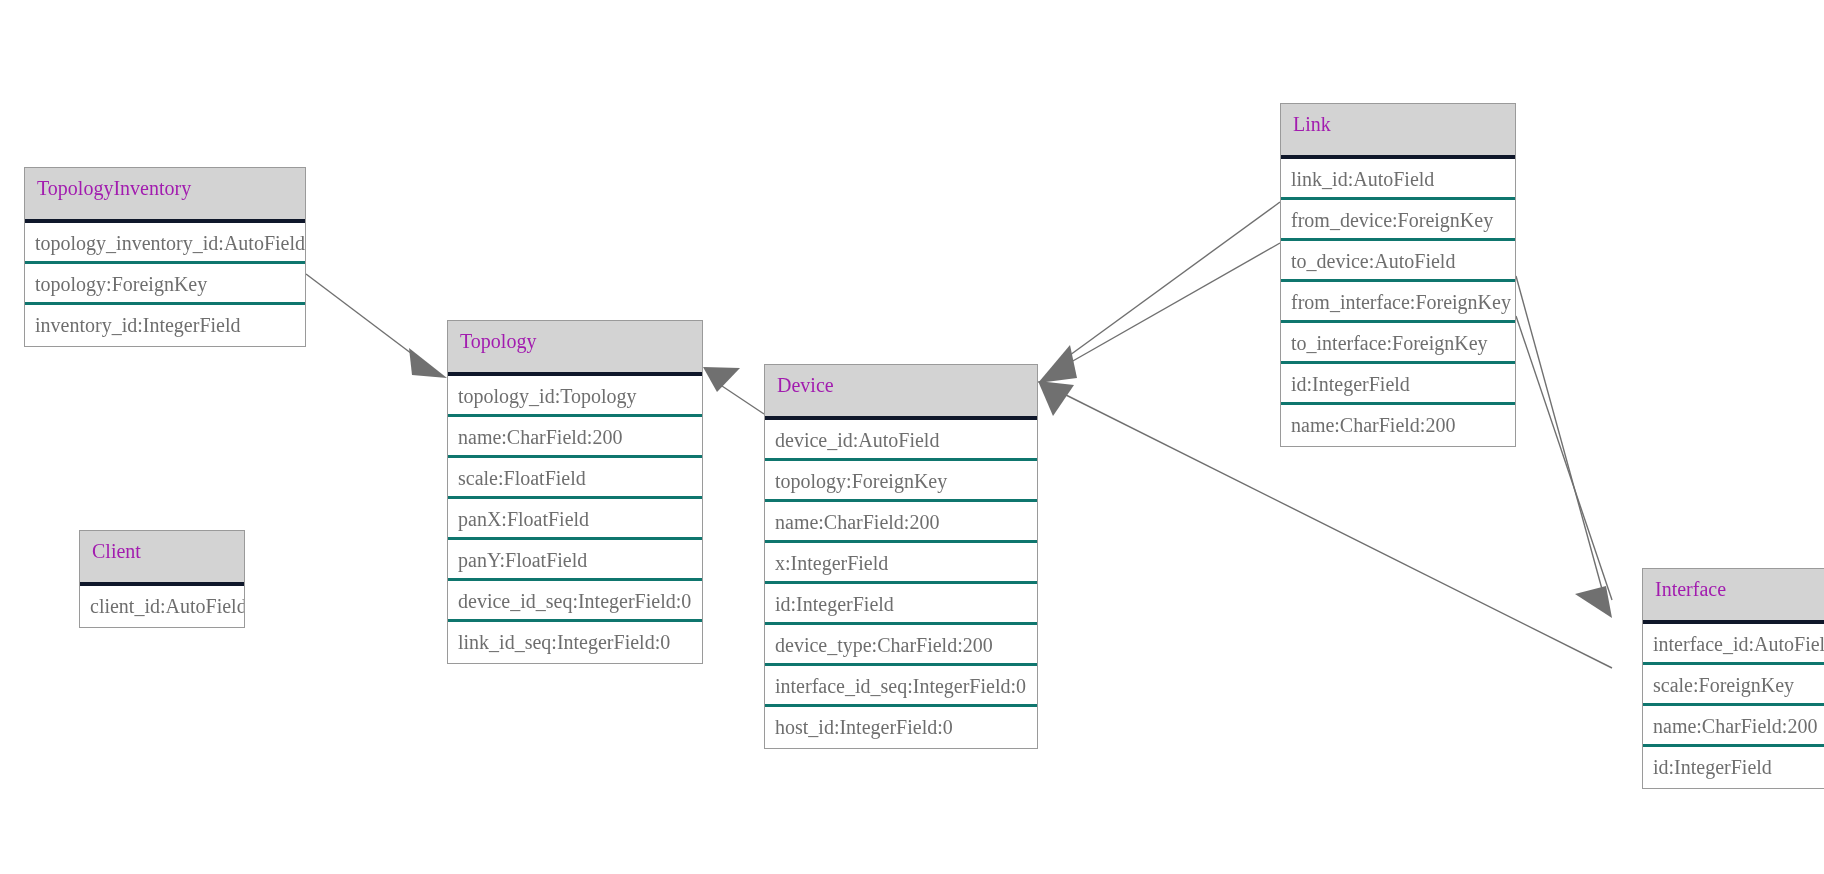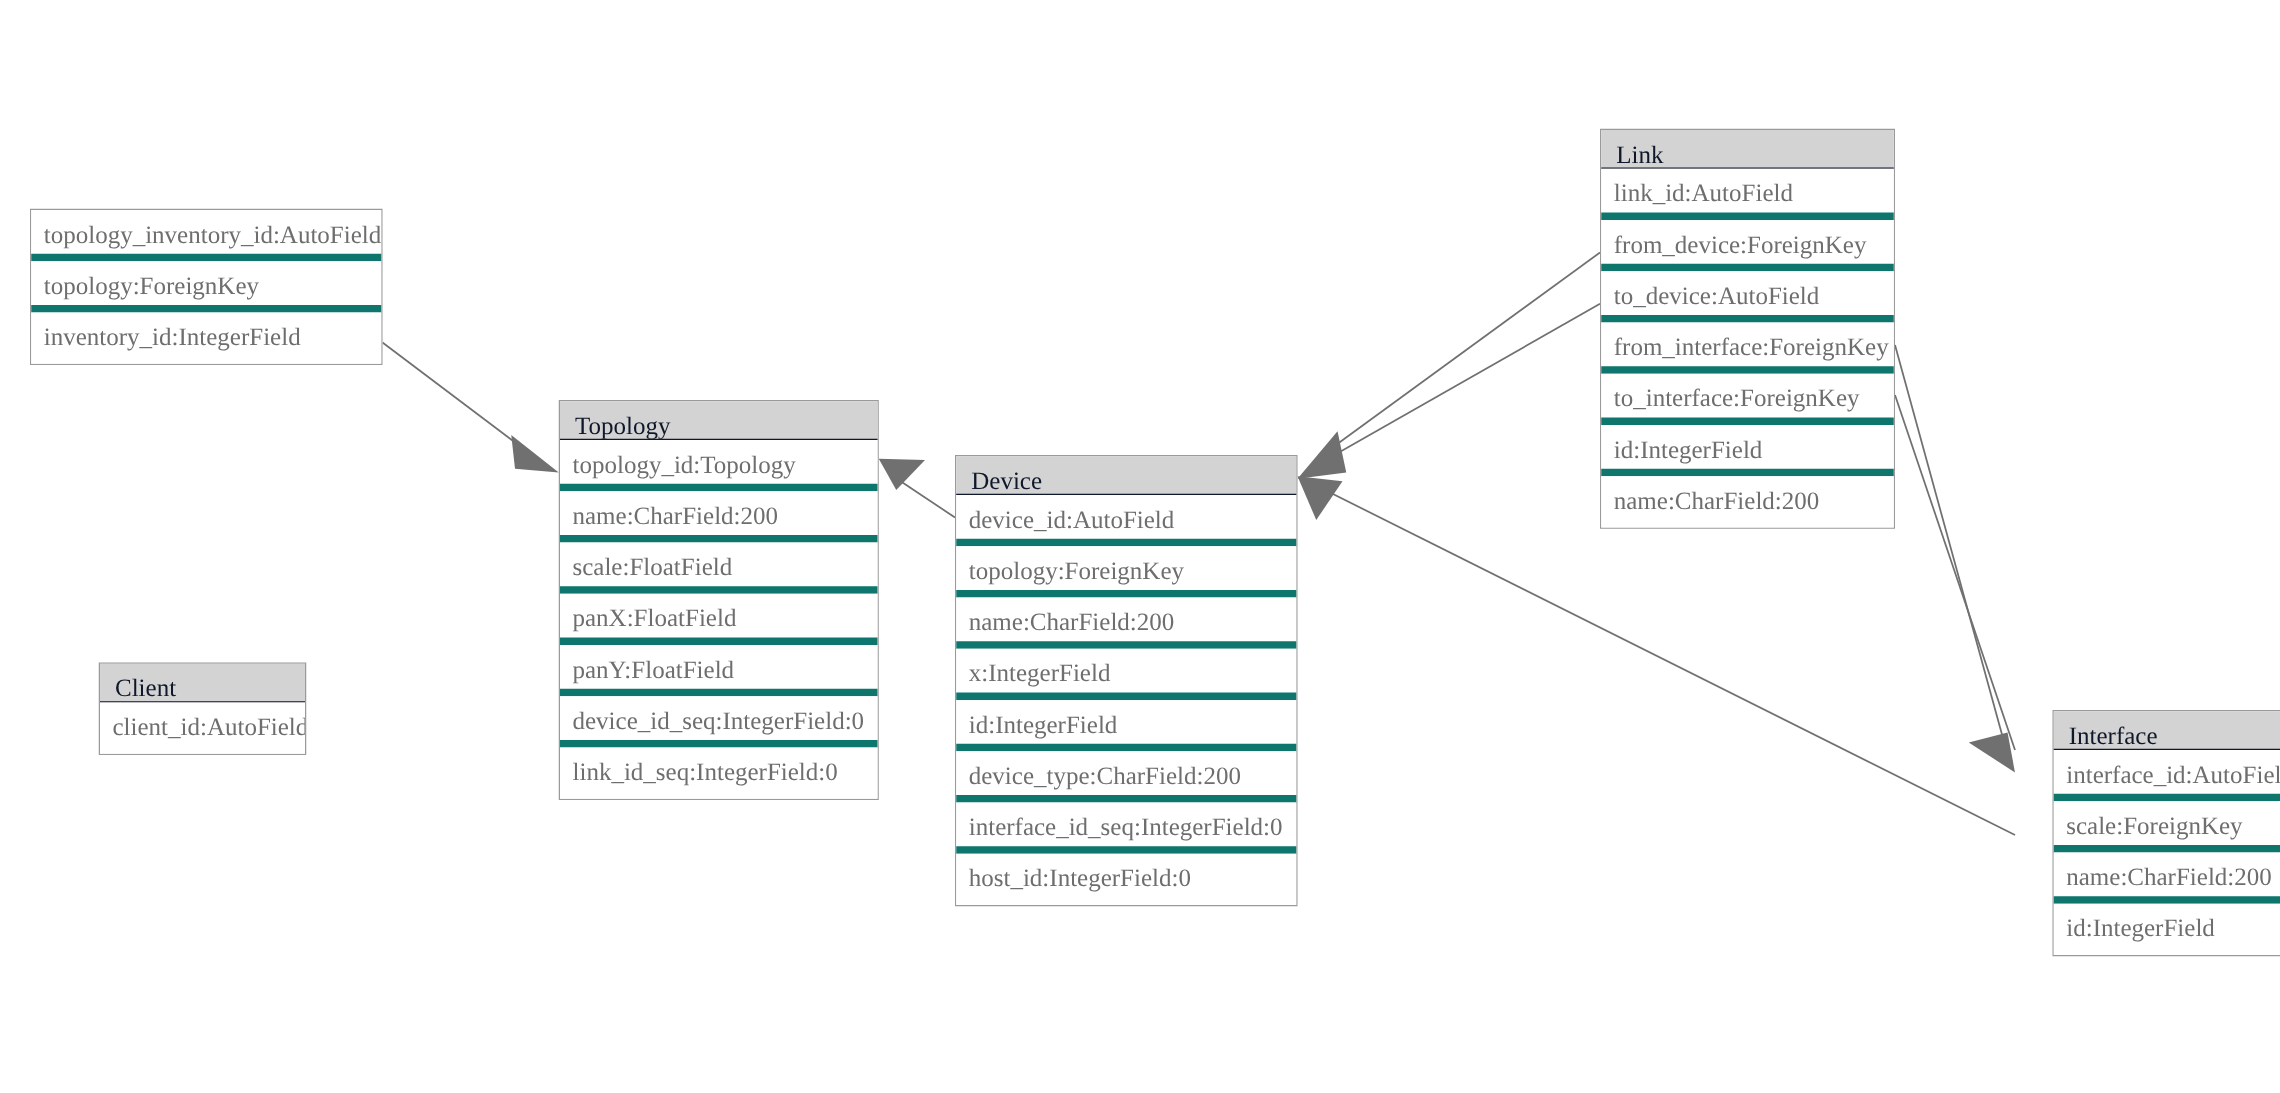--- a/index.html
+++ b/index.html
@@ -28,37 +28,37 @@
   .entity {
     position: absolute;
     box-sizing: border-box;
     border: 1px solid #9a9a9a;
     background: #ffffff;
     z-index: 2;
   }
   .entity-header {
     box-sizing: border-box;
     background: #d3d3d3;
-    border-bottom: 1px solid #0f172a;
-    height: 31px;
+    border-bottom: 4px solid #0f172a;
+    height: 55px;
     line-height: 41px;
     padding: 0 0 0 12px;
-    color: #0f172a;
+    color: #a21caf;
     font-size: 20px;
     white-space: nowrap;
     overflow: hidden;
   }
   .entity-row {
     box-sizing: border-box;
     height: 41px;
     line-height: 41px;
     padding: 0 10px 0 10px;
     color: #6e6e6e;
     font-size: 20px;
-    border-bottom: 6px solid #0f766e;
+    border-bottom: 3px solid #0f766e;
     background: #ffffff;
     white-space: nowrap;
     overflow: hidden;
   }
   .entity-row:last-child {
     border-bottom: none;
   }
 </style>
 </head>
 <body>
@@ -101,20 +101,21 @@
     <g>
       <line x1="1516" y1="316" x2="1612" y2="600" stroke="#707070" stroke-width="1.4"></line>
     </g>
 
     <g>
       <polygon points="1612,618 1575,594 1606,586" fill="#707070"></polygon>
     </g>
   </svg>
 
   <div class="entity" style="left:24px; top:167px; width:282px;">
+    <div class="entity-header">TopologyInventory</div>
     <div class="entity-row">topology_inventory_id:AutoField</div>
     <div class="entity-row">topology:ForeignKey</div>
     <div class="entity-row">inventory_id:IntegerField</div>
   </div>
 
   <div class="entity" style="left:79px; top:530px; width:166px;">
     <div class="entity-header">Client</div>
     <div class="entity-row">client_id:AutoField</div>
   </div>
 

